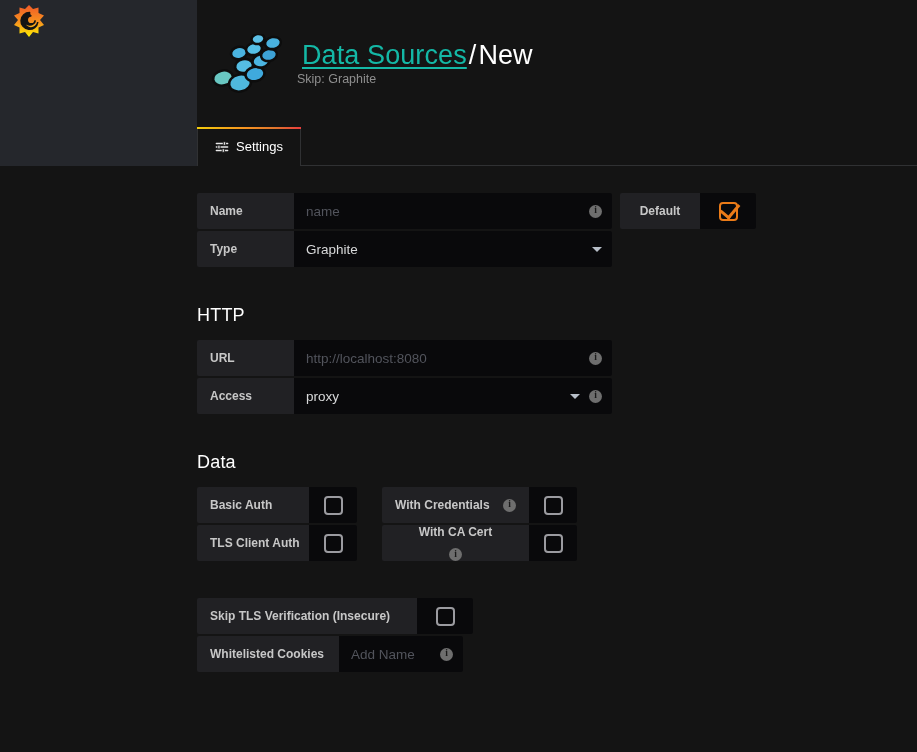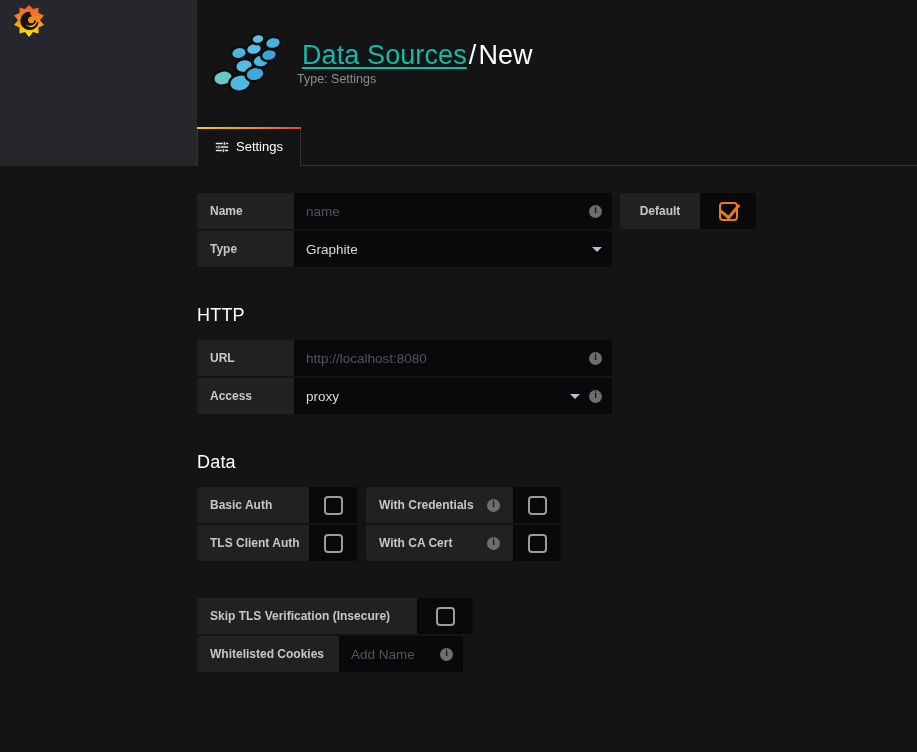--- a/index.html
+++ b/index.html
@@ -231,21 +231,21 @@
   .cb.checked::after {
     content: "";
     position: absolute;
     left: 3px; top: -4px;
     width: 9px; height: 15px;
     border: solid #eb7b18;
     border-width: 0 3px 3px 0;
     transform: rotate(40deg);
   }
 
-  .pair-row { display: flex; gap: 0; margin-bottom: 2px; }
+  .pair-row { display: flex; gap: 16px; margin-bottom: 2px; }
   .auth-group { display: flex; }
   .auth-group + .auth-group { margin-left: 9px; }
 </style>
 </head>
 <body>
 
 <div class="header-band">
   <div class="header-left-panel"></div>
   <div class="header-tabrow-bg"></div>
 
@@ -284,21 +284,21 @@
         <ellipse cx="64" cy="9" rx="8" ry="6" fill="#49b1de" transform="rotate(-12 64 9)"></ellipse>
         <ellipse cx="49" cy="5" rx="6.5" ry="5" fill="#5cc0e6" transform="rotate(-12 49 5)"></ellipse>
       </g>
     </svg>
   </div>
 
   <div class="page-title">
     <span class="link">Data Sources</span><span class="sep">/</span><span class="leaf">New</span>
   </div>
 
-  <div class="page-subtitle">Type: Settings</div>
+  <div class="page-subtitle">Skip: Graphite</div>
 
   <div class="tabs">
     <div class="tab active">
       <span class="tab-icon">
         <svg viewBox="0 0 16 16" width="14" height="14" aria-hidden="true">
           <g stroke="#e8e8e8" stroke-width="1.5" stroke-linecap="round">
             <line x1="1.5" y1="4" x2="14.5" y2="4"></line>
             <line x1="1.5" y1="8" x2="14.5" y2="8"></line>
             <line x1="1.5" y1="12" x2="14.5" y2="12"></line>
           </g>
@@ -377,21 +377,21 @@
     </div>
 
     <div class="pair-row">
       <div class="auth-group">
         <div class="lbl" style="width:112px;">TLS Client Auth</div>
         <div class="cb-cell">
           <span class="cb"></span>
         </div>
       </div>
       <div class="auth-group">
-        <div class="lbl" style="width:147px; justify-content:space-between;">
+        <div class="lbl" style="width:147px; justify-content:space-between;flex-direction:column;">
           <span>With CA Cert</span>
           <span class="info-icon">i</span>
         </div>
         <div class="cb-cell">
           <span class="cb"></span>
         </div>
       </div>
     </div>
 
     <div class="row" style="margin-top:37px;">

